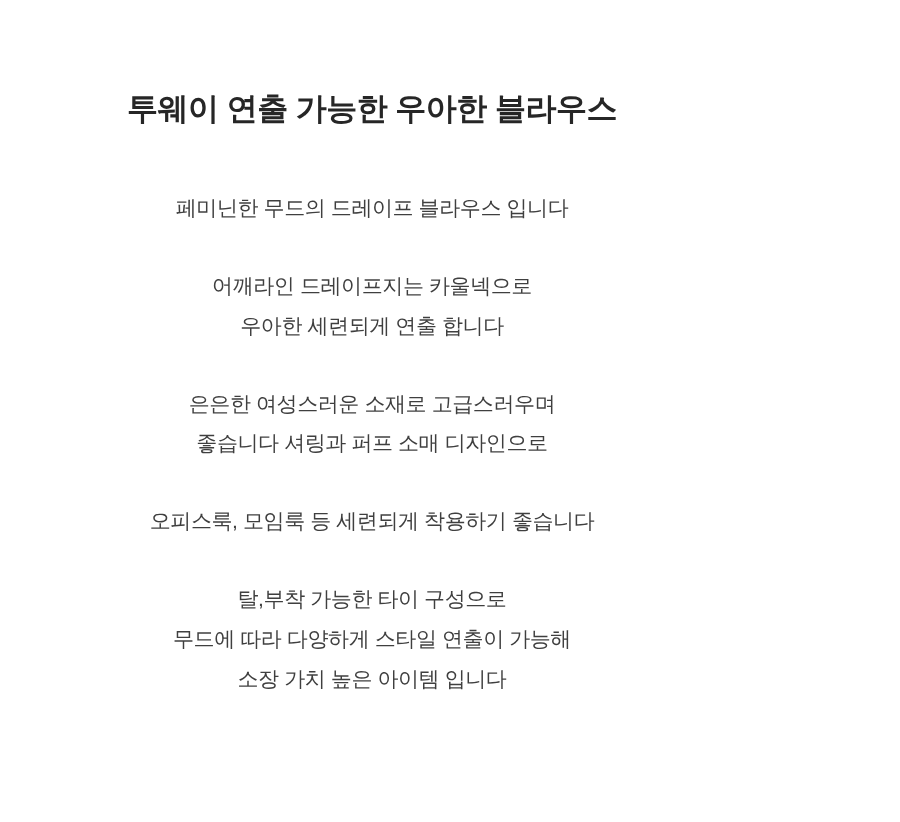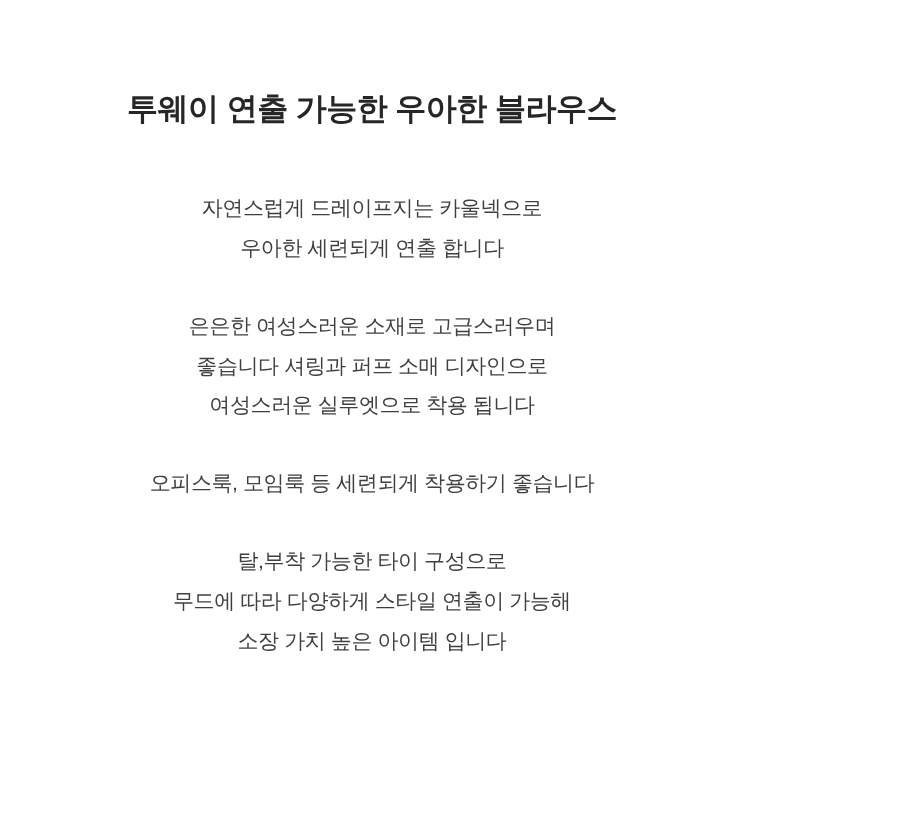--- a/index.html
+++ b/index.html
@@ -47,30 +47,32 @@
     font-weight: 400;
   }
 </style>
 </head>
 <body>
 
 <div class="page">
 
   <h1 class="product-title">투웨이 연출 가능한 우아한 블라우스</h1>
 
+  <div class="desc-block">
+    <div class="desc-line">페미닌한 무드의 드레이프 블라우스 입니다</div>
+  </div>
 
   <div class="desc-block">
-    <div class="desc-line">자연스럽게 드레이프지는 카울넥으로</div>
+    <div class="desc-line">어깨라인 드레이프지는 카울넥으로</div>
     <div class="desc-line">우아한 세련되게 연출 합니다</div>
   </div>
 
   <div class="desc-block">
     <div class="desc-line">은은한 여성스러운 소재로 고급스러우며</div>
     <div class="desc-line">좋습니다 셔링과 퍼프 소매 디자인으로</div>
-    <div class="desc-line">여성스러운 실루엣으로 착용 됩니다</div>
   </div>
 
   <div class="desc-block">
     <div class="desc-line">오피스룩, 모임룩 등 세련되게 착용하기 좋습니다</div>
   </div>
 
   <div class="desc-block">
     <div class="desc-line">탈,부착 가능한 타이 구성으로</div>
     <div class="desc-line">무드에 따라 다양하게 스타일 연출이 가능해</div>
     <div class="desc-line">소장 가치 높은 아이템 입니다</div>

